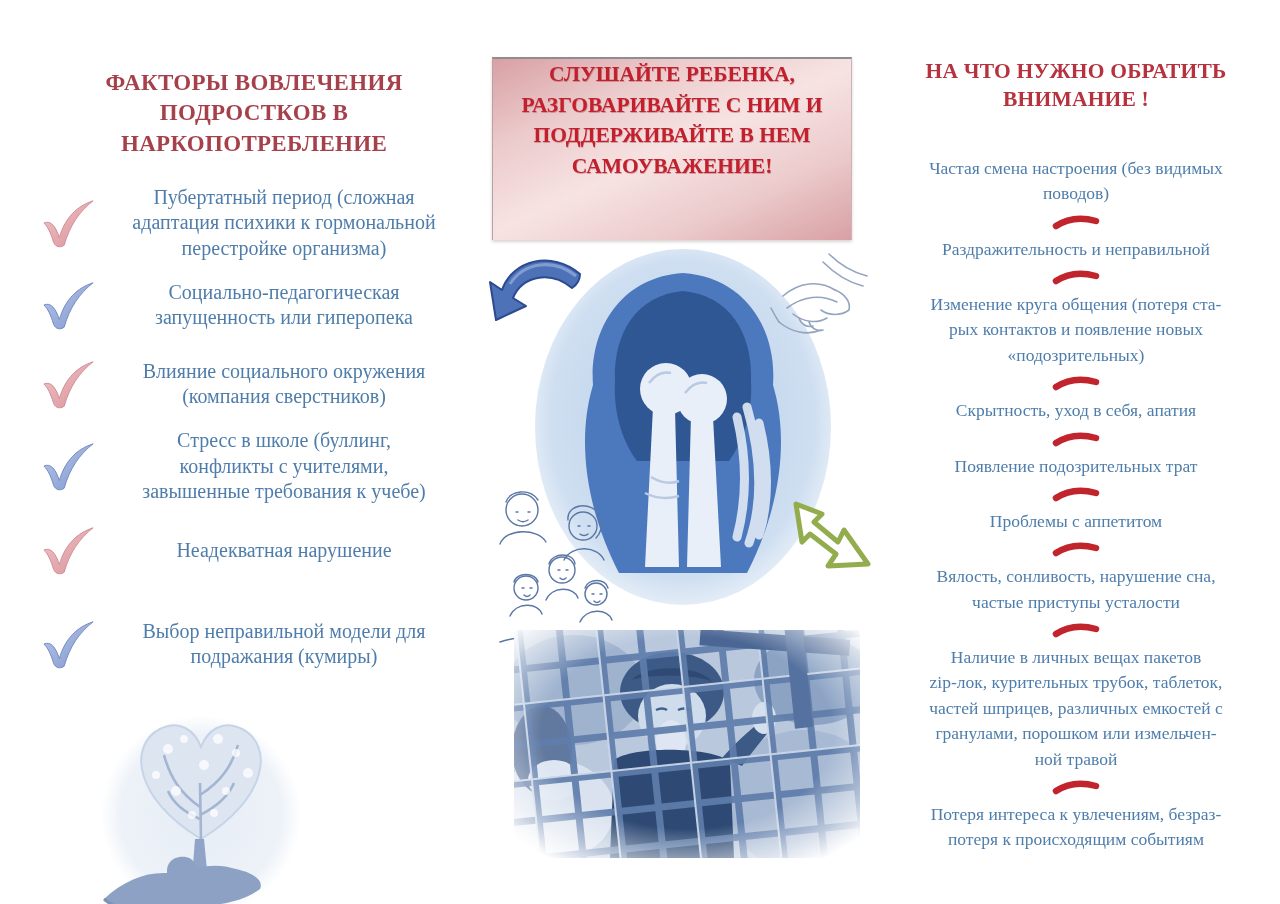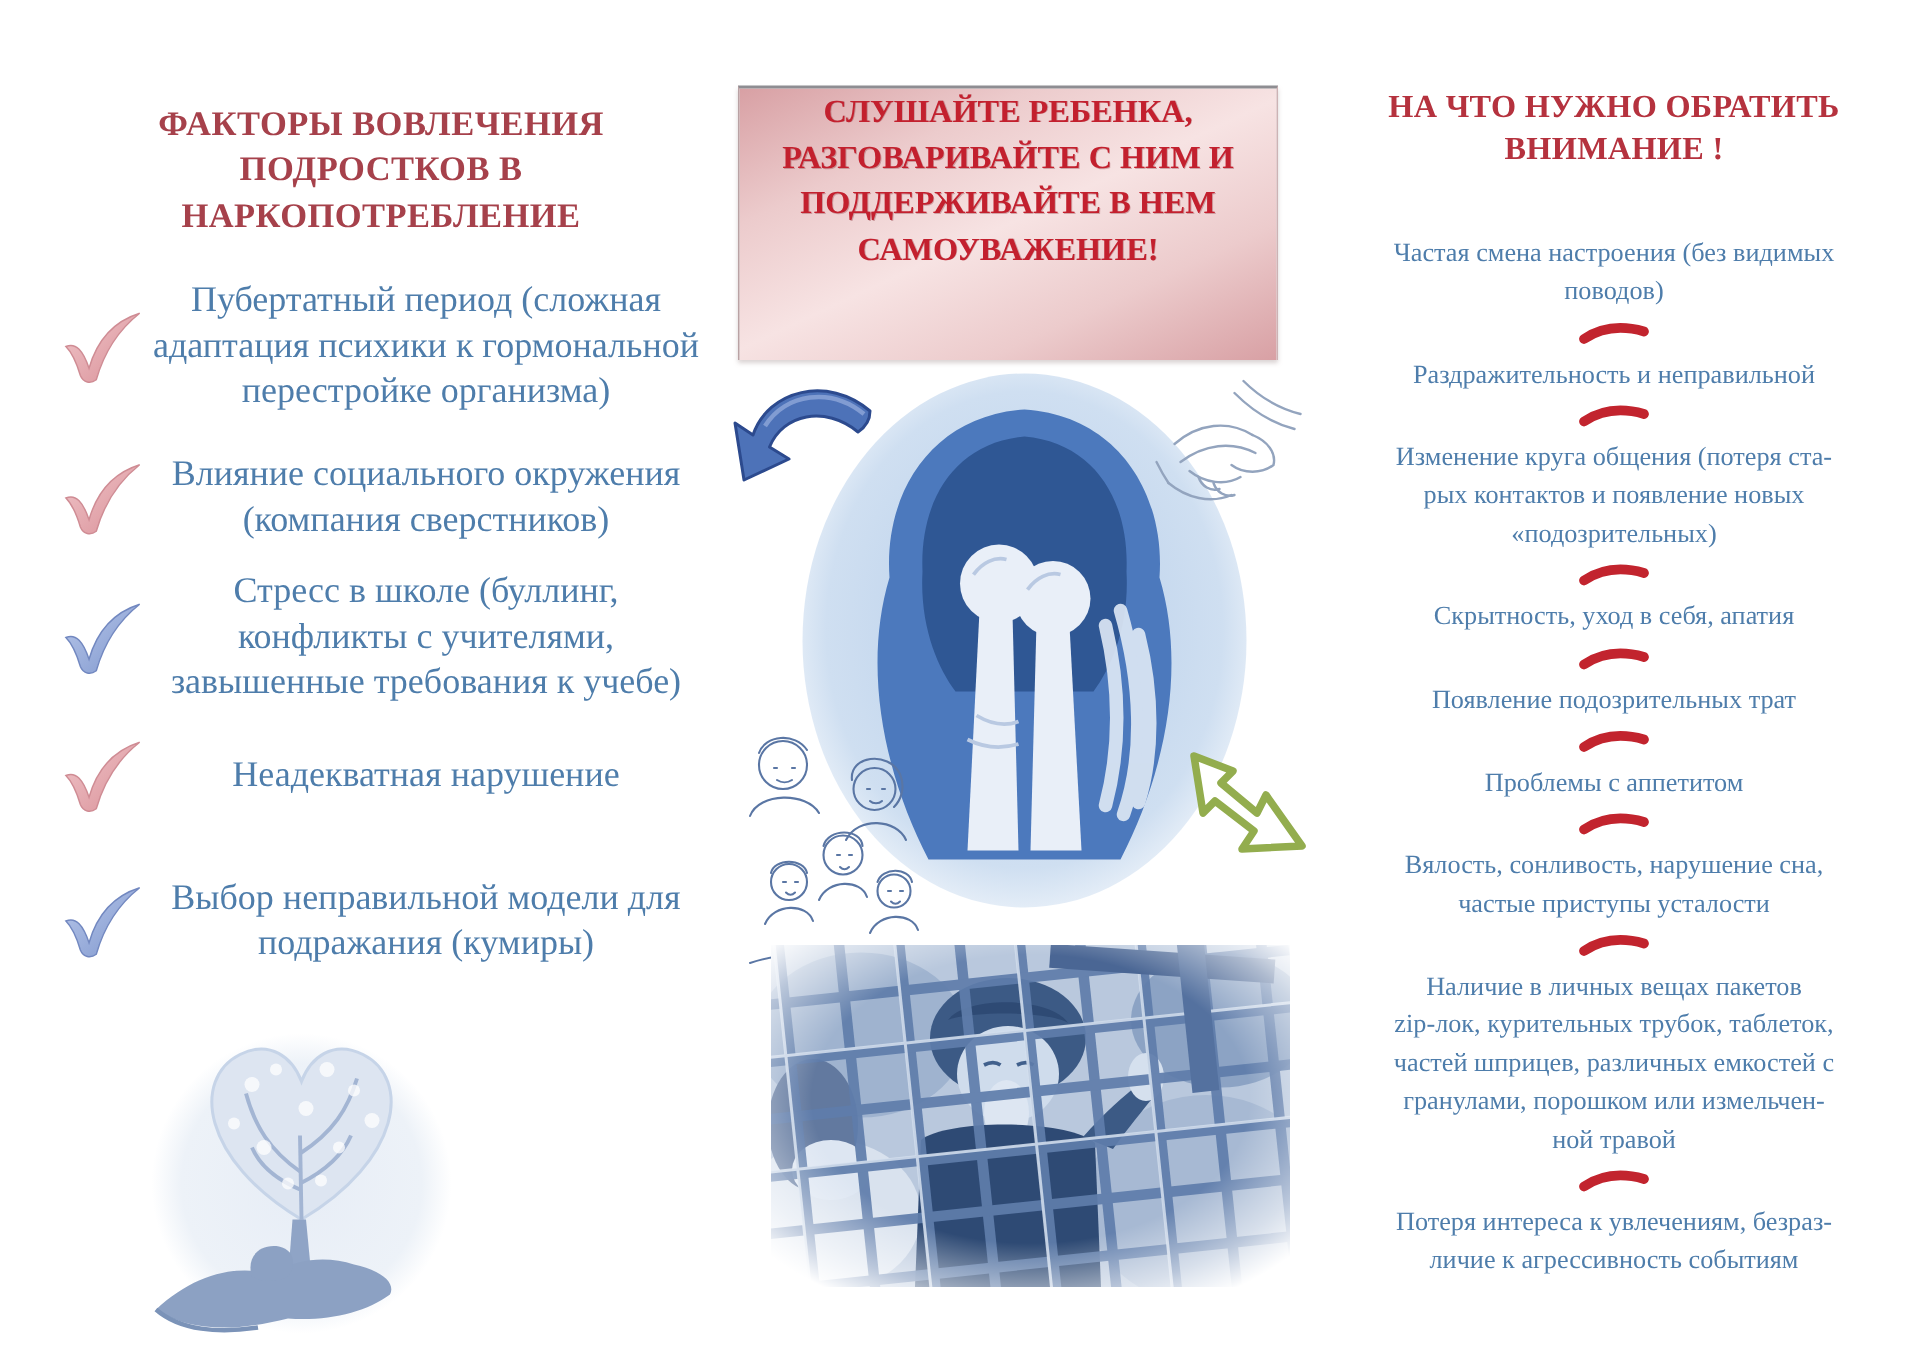--- a/index.html
+++ b/index.html
@@ -9,21 +9,21 @@
   }
   .preline{white-space:pre-line;}
   
   .left-col{position:absolute;left:36px;top:68px;width:436px;}
   .left-title{
     text-align:center;font-weight:bold;font-size:23px;line-height:1.32;
     color:#a6414b;letter-spacing:.3px;
   }
   .fitem{display:flex;align-items:center;}
   .fitem .check{flex:0 0 66px;width:66px;display:flex;justify-content:center;}
-  .fitem .ftext{flex:1;text-align:center;font-size:24px;line-height:1.27;color:#4e7dab;padding-right:6px;}
+  .fitem .ftext{flex:1;text-align:center;font-size:20px;line-height:1.27;color:#4e7dab;padding-right:6px;}
   .mt28{margin-top:26px}.mt18{margin-top:17px}.mt26{margin-top:25px}.mt20{margin-top:19px}.mt40{margin-top:40px}
   .tree-wrap{margin:16px 0 0 40px;width:260px;}
   
   .banner{
     position:absolute;left:492px;top:57px;width:358px;height:181px;
     display:flex;justify-content:center;text-align:center;
     background:linear-gradient(155deg,#d8a0a4 0%,#eccbcc 26%,#f7e3e3 50%,#eccbcc 74%,#d8a0a4 100%);
     border-top:2px solid #8e8d92;border-left:1px solid #b9a2a4;border-right:1px solid #cdb3b5;
     box-shadow:0 2px 3px rgba(150,130,130,.35);
   }
@@ -85,20 +85,29 @@
     <span class="check">
       <svg width="62" height="54" viewBox="0 0 64 56">
           <path d="M6 28 C13 25 18 31 22 43 C28 22 41 10 57 5 C43 16 33 30 27 51 C23 54 18 53 16 48 C13 38 10 32 6 28 Z" fill="url(#gpink)" stroke="#cf8c94" stroke-width="1"></path>
         </svg>
     </span>
     <div class="ftext preline">Пубертатный период (сложная
 адаптация психики к гормональной
 перестройке организма)</div>
   </div>
 
+  <div class="fitem mt18">
+    <span class="check">
+      <svg width="62" height="54" viewBox="0 0 64 56">
+          <path d="M6 28 C13 25 18 31 22 43 C28 22 41 10 57 5 C43 16 33 30 27 51 C23 54 18 53 16 48 C13 38 10 32 6 28 Z" fill="url(#gblue)" stroke="#7288c0" stroke-width="1"></path>
+        </svg>
+    </span>
+    <div class="ftext preline">Социально-педагогическая
+запущенность или гиперопека</div>
+  </div>
 
   <div class="fitem mt26">
     <span class="check">
       <svg width="62" height="54" viewBox="0 0 64 56">
           <path d="M6 28 C13 25 18 31 22 43 C28 22 41 10 57 5 C43 16 33 30 27 51 C23 54 18 53 16 48 C13 38 10 32 6 28 Z" fill="url(#gpink)" stroke="#cf8c94" stroke-width="1"></path>
         </svg>
     </span>
     <div class="ftext preline">Влияние социального окружения
 (компания сверстников)</div>
   </div>
@@ -359,14 +368,14 @@
   <div class="ritem preline">Наличие в личных вещах пакетов
 zip-лок, курительных трубок, таблеток,
 частей шприцев, различных емкостей с
 гранулами, порошком или измельчен-
 ной травой</div>
   <span class="dash"><svg width="48" height="16" viewBox="0 0 48 16">
         <path d="M4 12 C16 4 30 3 44 7" stroke="#c2242e" stroke-width="6.5" stroke-linecap="round" fill="none"></path>
       </svg></span>
 
   <div class="ritem preline">Потеря интереса к увлечениям, безраз-
-личие к агрессивность событиям</div>
+потеря к происходящим событиям</div>
 </div>
 
 </body></html>

